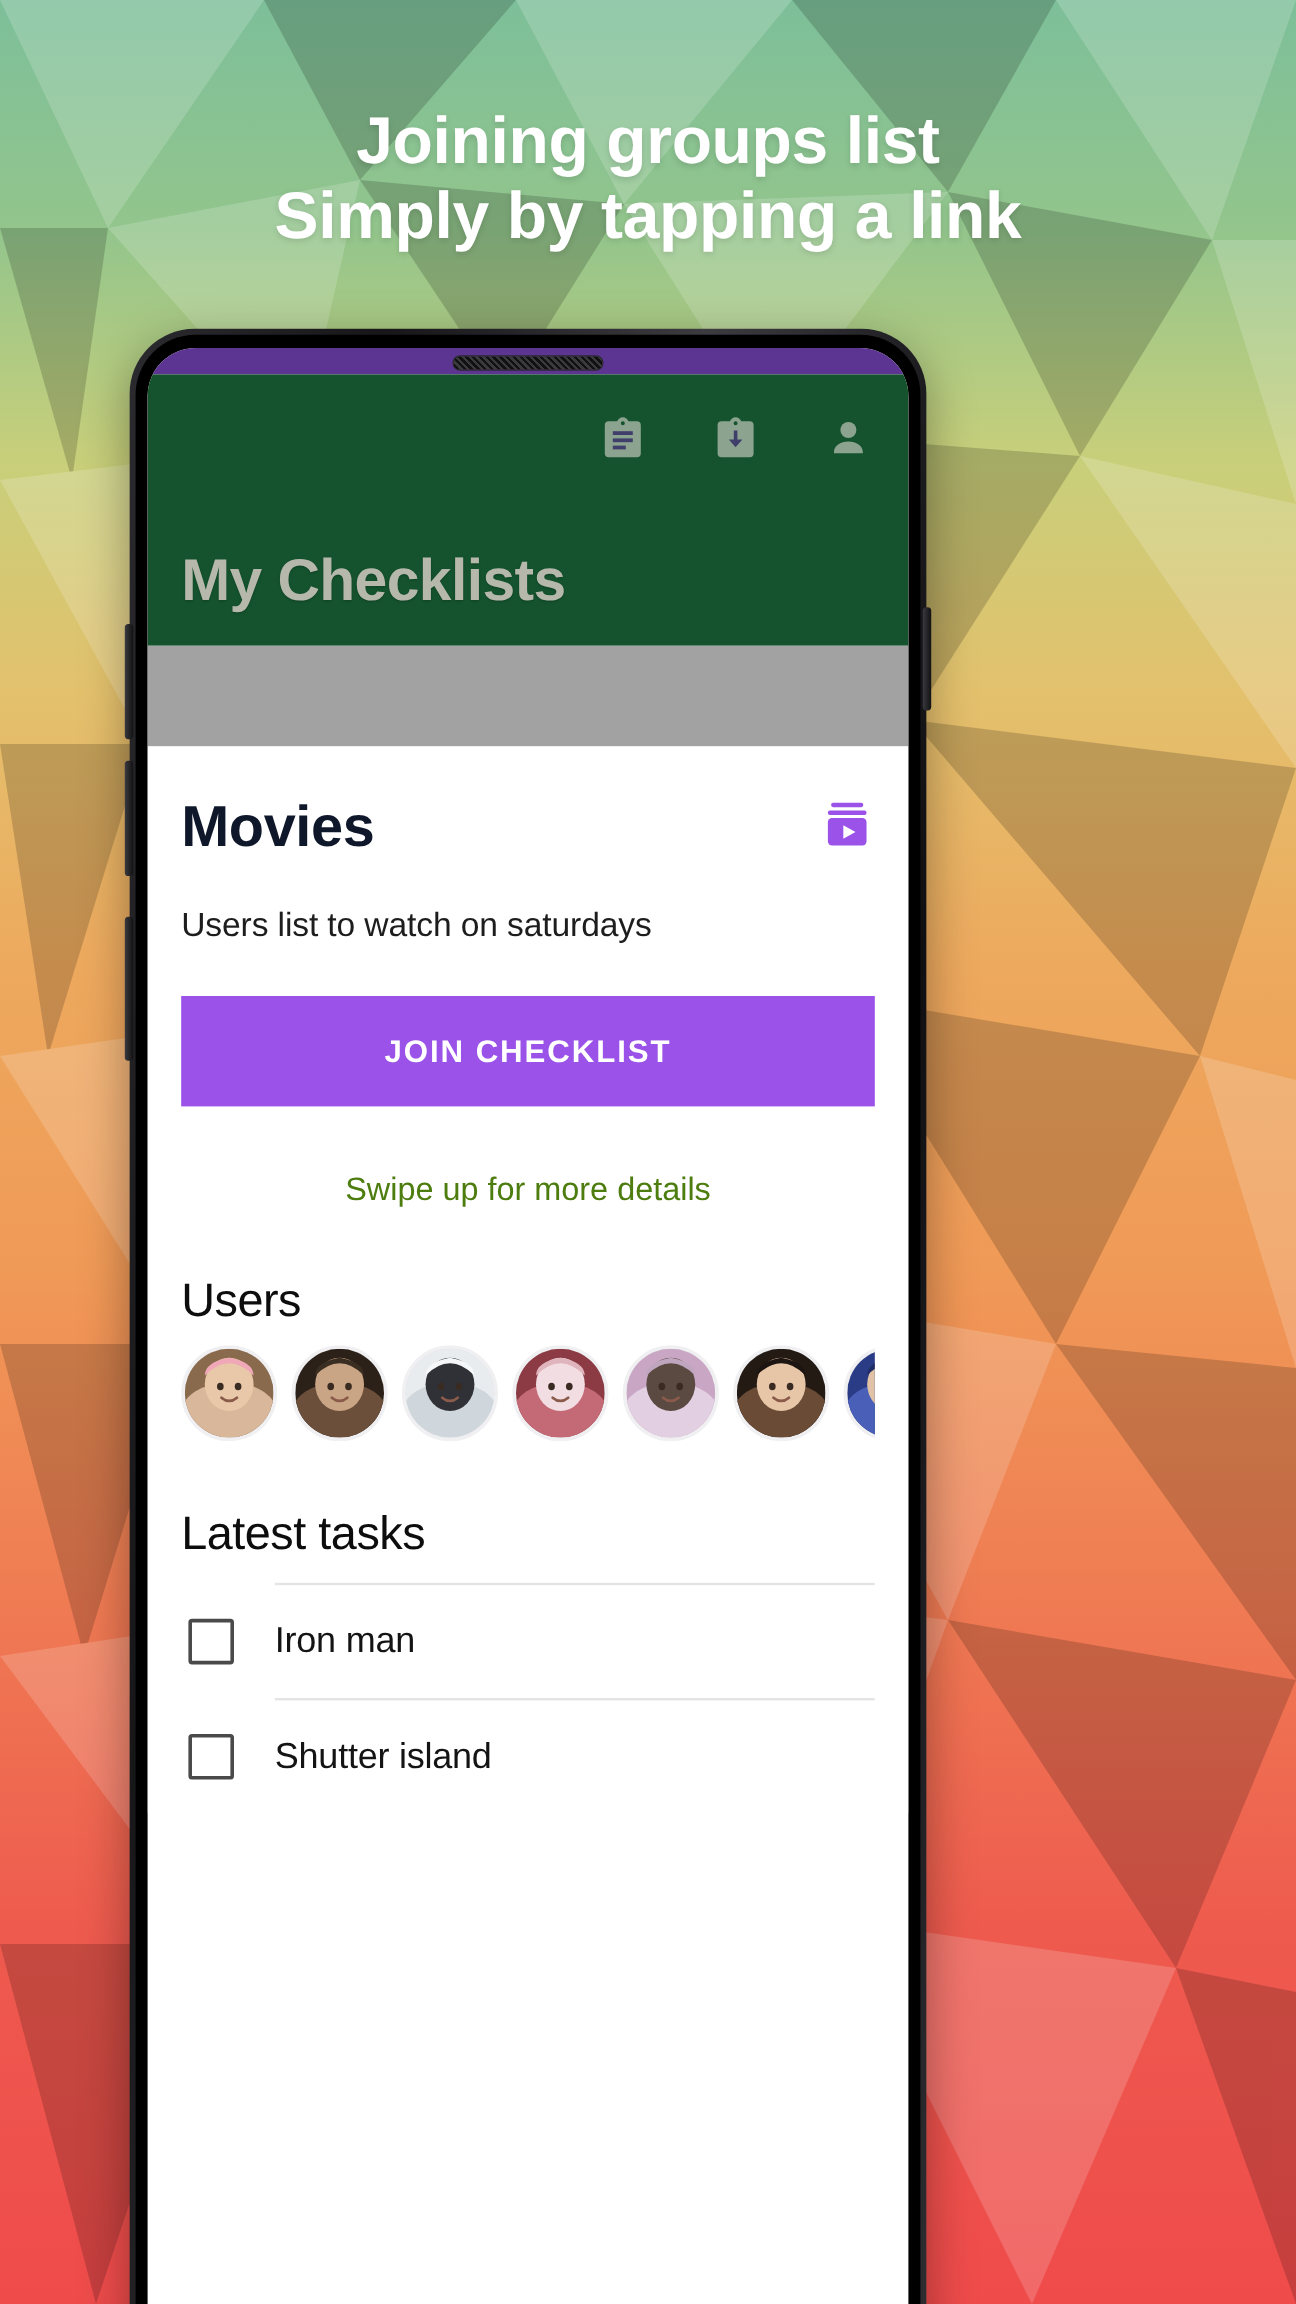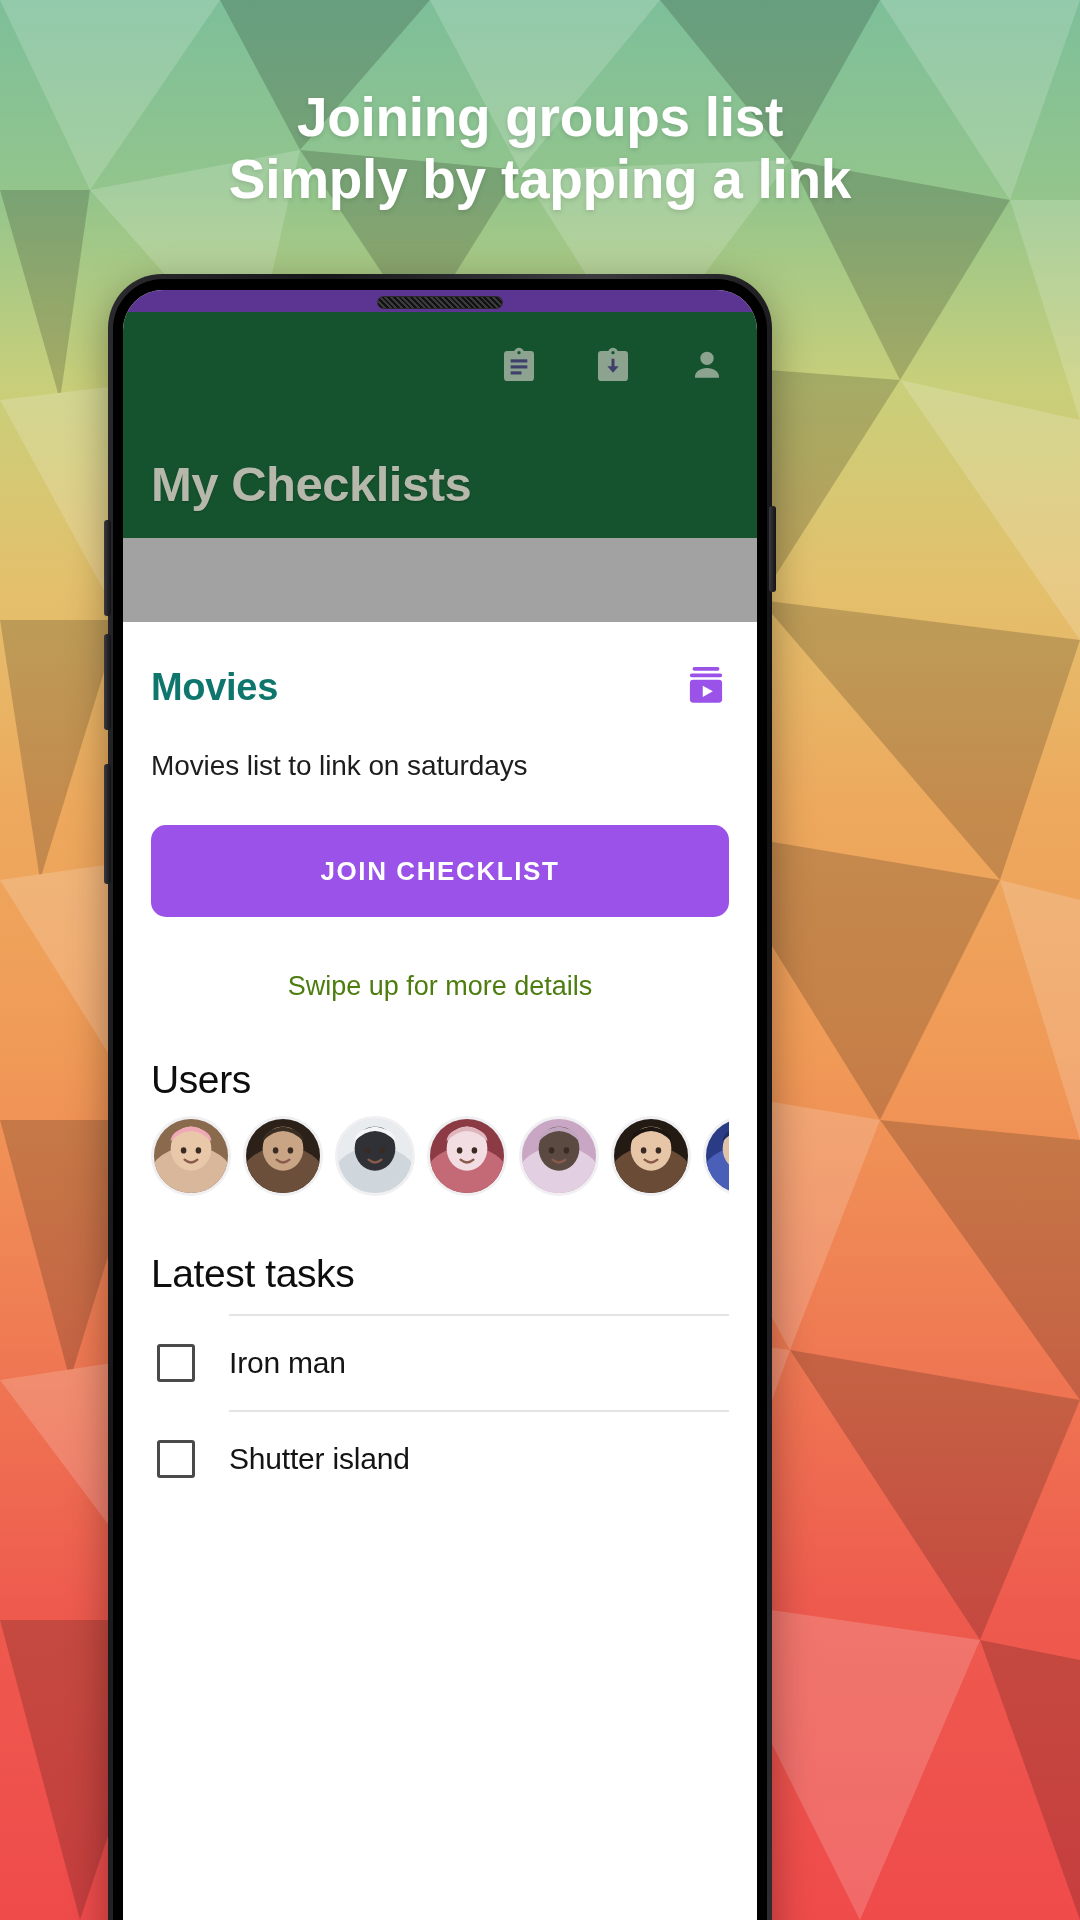--- a/index.html
+++ b/index.html
@@ -91,28 +91,28 @@
   
   .sheet {
     background:#fff; flex:1; padding:0 28px;
     position:relative;
   }
   .sheet-head {
     display:flex; align-items:center; justify-content:space-between;
     padding-top:40px;
   }
   .sheet-title {
-    font-size:38px; font-weight:bold; color:#0f766e; letter-spacing:-0.3px;
+    font-size:48px; font-weight:bold; color:#0f172a; letter-spacing:-0.3px;
   }
   .sheet-desc {
     margin-top:38px; font-size:28px; color:#1d1d1d; letter-spacing:-0.1px;
   }
   .join-btn {
     margin-top:43px; width:100%; height:92px;
-    background:#9a52e8; border:none; border-radius:15px;
+    background:#9a52e8; border:none; border-radius:0;
     color:#ffffff; font-size:26px; font-weight:bold;
     letter-spacing:1.6px; cursor:pointer;
     display:flex; align-items:center; justify-content:center;
     font-family:"Liberation Sans", sans-serif;
   }
   .swipe-hint {
     margin-top:54px; text-align:center;
     font-size:27px; color:#4d7c0f;
   }
   .sec-title {
@@ -262,21 +262,21 @@
         <span>
           <svg width="46" height="46" viewBox="0 0 24 24">
             <rect x="5" y="2.6" width="14" height="1.9" rx="0.9" fill="#9a52e8"></rect>
             <rect x="3.6" y="6" width="16.8" height="1.9" rx="0.9" fill="#9a52e8"></rect>
             <rect x="3.6" y="9.2" width="16.8" height="12" rx="1.8" fill="#9a52e8"></rect>
             <polygon points="10.3,12.4 10.3,18.2 15.6,15.3" fill="#ffffff"></polygon>
           </svg>
         </span>
       </div>
 
-      <div class="sheet-desc">Movies list to link on saturdays</div>
+      <div class="sheet-desc">Users list to watch on saturdays</div>
 
       <button class="join-btn">JOIN CHECKLIST</button>
 
       <div class="swipe-hint">Swipe up for more details</div>
 
       <div class="sec-title">Users</div>
       <div class="avatars" id="avatars">
           <div class="avatar">
             <svg class="ph" viewBox="0 0 40 40" preserveAspectRatio="xMidYMid slice">
               <rect width="40" height="40" fill="#8a6a4d"></rect>

